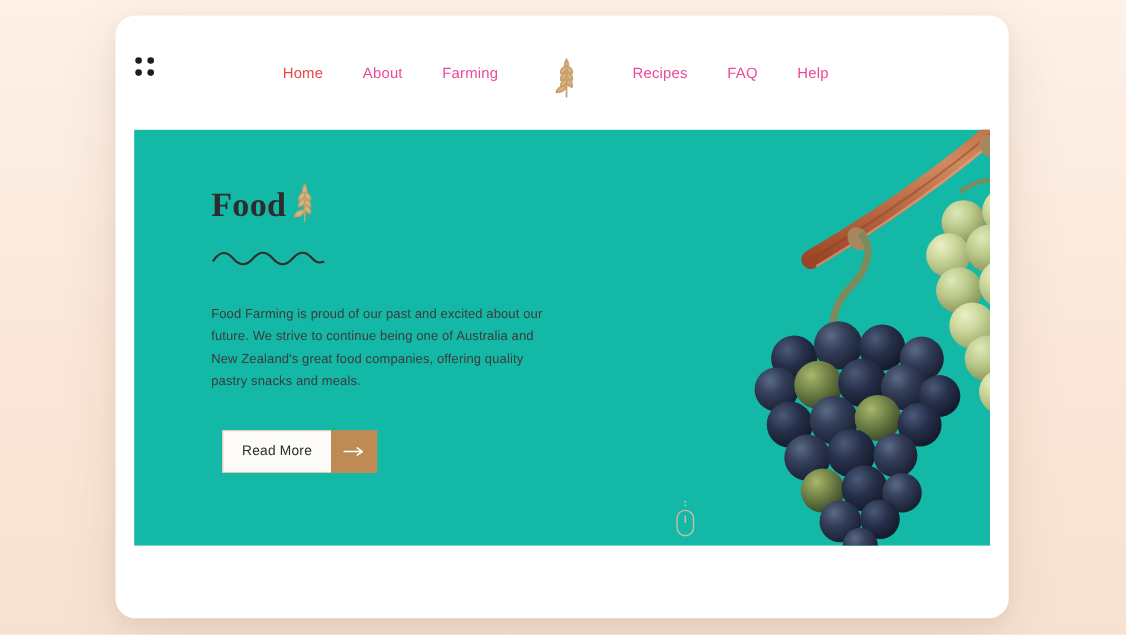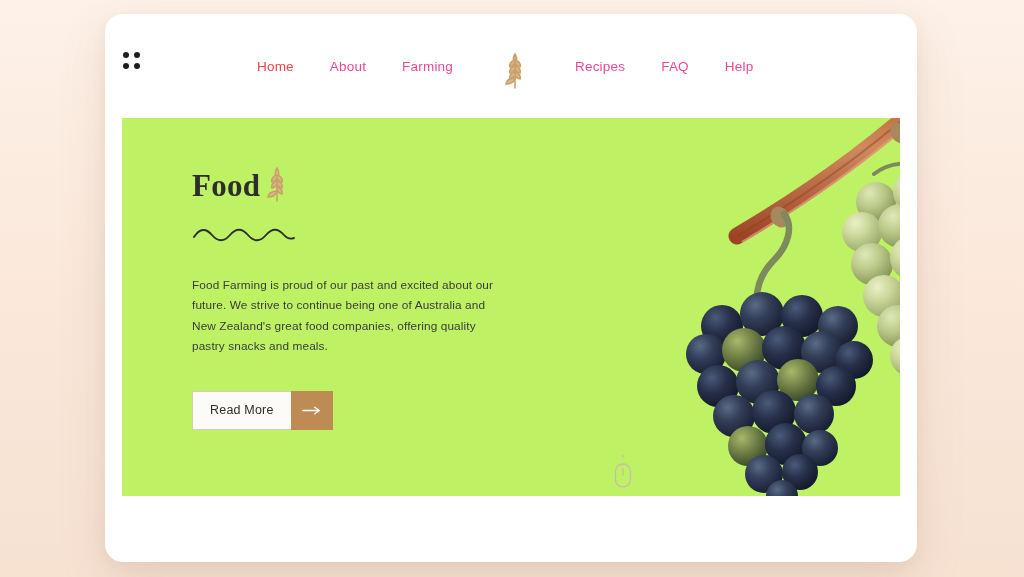--- a/index.html
+++ b/index.html
@@ -95,21 +95,21 @@
     cursor: pointer;
   }
 
   
   #hero-panel {
     position: absolute;
     left: 17px;
     top: 104px;
     width: 778px;
     height: 378px;
-    background: #bef264;
+    background: #14b8a6;
     overflow: hidden;
   }
 
   
   #hero-text {
     position: absolute;
     left: 70px;
     top: 48px;
     width: 330px;
   }
@@ -159,20 +159,21 @@
     width: 312px;
   }
 
   
   #read-more-button {
     margin-top: 34px;
     display: inline-flex;
     align-items: stretch;
     height: 39px;
     cursor: pointer;
+    margin-left: 10px;
   }
   #read-more-label {
     display: flex;
     align-items: center;
     padding: 0 17px;
     border: 1px solid #d8cbb5;
     border-right: none;
     background: #fdfbf7;
     font-size: 12.5px;
     color: #2c2c2c;

